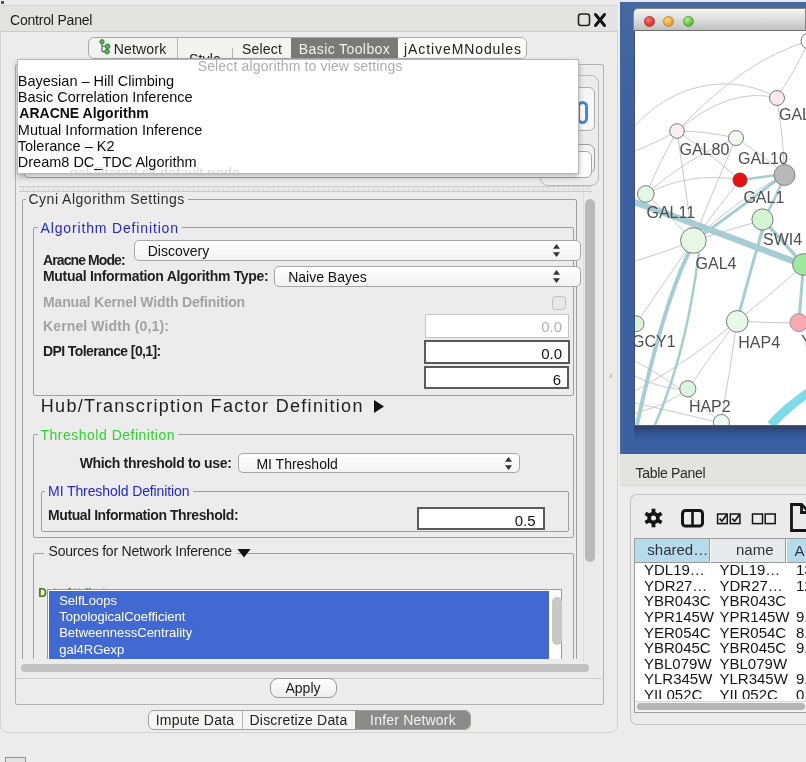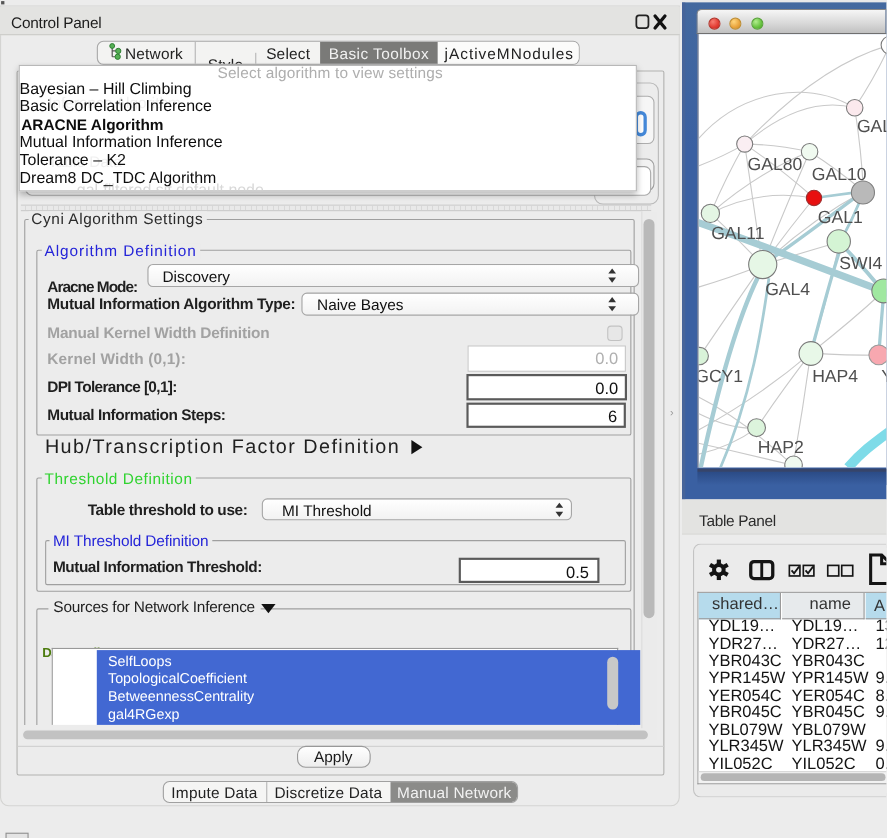--- a/index.html
+++ b/index.html
@@ -239,48 +239,47 @@
   <div class="abs lbl" style="left:27.5px;top:64px;letter-spacing:-0.9px;">Aracne Mode:</div>
   <div class="abs lbl" style="left:27.5px;top:80.2px;letter-spacing:-0.3px;">Mutual Information Algorithm Type:</div>
   <div class="abs combo" style="left:118.2px;top:53.8px;width:447.8px;padding-left:13px;">Discovery</div>
   <div class="abs combo" style="left:258.7px;top:80.3px;width:307.3px;padding-left:13px;">Naive Bayes</div>
   <div class="abs lbl dis" style="left:27.5px;top:105.5px;letter-spacing:-0.16px;">Manual Kernel Width Definition</div>
   <div class="abs" style="left:536.5px;top:110px;width:13.5px;height:13.5px;background:#e7e7e7;border:1px solid #c2c2c2;border-radius:3.5px;"></div>
   <div class="abs lbl dis" style="left:27.5px;top:129.6px;letter-spacing:0.13px;">Kernel Width (0,1):</div>
   <div class="abs fld fd" style="left:409px;top:128.1px;width:144.5px;">0.0</div>
   <div class="abs lbl" style="left:27.5px;top:155.2px;letter-spacing:-0.6px;">DPI Tolerance [0,1]:</div>
   <div class="abs fld fe" style="left:408.5px;top:153.9px;width:146px;">0.0</div>
-  <div class="abs lbl" style="left:27.5px;top:180.9px;letter-spacing:-0.43px;">Mutual Information Steps:</div>
   <div class="abs fld fe" style="left:408.5px;top:179.7px;width:145px;">6</div>
 
   <div class="abs" style="left:25.3px;top:210.6px;height:18px;line-height:18px;font-size:18px;letter-spacing:1.3px;color:#1f1f1f;">Hub/Transcription Factor Definition</div>
   <svg class="abs" style="left:356.4px;top:213px;" width="13" height="15" viewBox="0 0 13 15">
       <path d="M2 1 L12 7.5 L2 14 Z" fill="#111"></path>
     </svg>
 
   <div class="abs grp" style="left:17.5px;top:247.5px;width:541px;height:104.5px;"></div>
   <div class="abs gt" style="left:22px;top:241.5px;color:#2fd32f;letter-spacing:0.5px;">Threshold Definition</div>
 
-  <div class="abs lbl" style="left:64.2px;top:266.9px;letter-spacing:-0.33px;">Table threshold to use:</div>
+  <div class="abs lbl" style="left:64.2px;top:266.9px;letter-spacing:-0.33px;">Which threshold to use:</div>
   <div class="abs combo" style="left:222.9px;top:267.4px;width:282.1px;height:20px;padding-left:17px;">MI Threshold</div>
 
   <div class="abs grp" style="left:25.9px;top:304.5px;width:527.6px;height:41px;"></div>
   <div class="abs gt" style="left:29.6px;top:297.9px;color:#2424d8;letter-spacing:-0.1px;">MI Threshold Definition</div>
   <div class="abs lbl" style="left:32.6px;top:319.3px;letter-spacing:-0.42px;">Mutual Information Threshold:</div>
   <div class="abs fld fe" style="left:401.8px;top:321.4px;width:128.2px;height:23px;line-height:23px;padding-right:8px;">0.5</div>
 
   <div class="abs grp" style="left:17.5px;top:367px;width:541px;height:116px;"></div>
   <div class="abs gt" style="left:28px;top:358px;color:#1f1f1f;letter-spacing:-0.2px;padding:0 5px;">Sources for Network Inference</div>
   <svg class="abs" style="left:221px;top:361.5px;" width="14" height="10" viewBox="0 0 14 10">
       <path d="M0.5 1 L13.5 1 L7 9.5 Z" fill="#111"></path>
     </svg>
 
   <div class="abs" style="left:22.8px;top:399px;height:16px;line-height:16px;font-size:12px;font-weight:bold;letter-spacing:-0.39px;color:#4d7c0f;">Data Attributes</div>
   <div class="abs" style="left:31px;top:403px;width:515.5px;height:70px;background:#ffffff;border:1px solid #999;border-bottom:none;">
-    <div class="abs" style="left:1px;top:1.4px;width:500px;height:67.6px;background:#4268d2;color:#fff;font-size:13px;line-height:16.2px;padding-left:10.7px;padding-top:1.5px;margin-left:39px;">SelfLoops<br>TopologicalCoefficient<br>BetweennessCentrality<br>gal4RGexp</div>
+    <div class="abs" style="left:1px;top:1.4px;width:500px;height:67.6px;background:#4268d2;color:#fff;font-size:13px;line-height:16.2px;padding-left:10.7px;padding-top:1.5px;">SelfLoops<br>TopologicalCoefficient<br>BetweennessCentrality<br>gal4RGexp</div>
     <div class="abs" style="left:504px;top:6.5px;width:10px;height:48px;border-radius:5px;background:#c8c8c8;"></div>
   </div>
 </div>
 
 <svg class="abs" style="left:550px;top:243px;" width="13" height="15" viewBox="0 0 13 15">
     <path d="M6.5 1 L10 5.7 L3 5.7 Z" fill="#333"></path>
     <path d="M6.5 14 L10 9.3 L3 9.3 Z" fill="#333"></path>
   </svg>
 <svg class="abs" style="left:550px;top:269px;" width="13" height="15" viewBox="0 0 13 15">
     <path d="M6.5 1 L10 5.7 L3 5.7 Z" fill="#333"></path>
@@ -299,21 +298,21 @@
   <div class="abs" style="left:1px;top:1px;width:568px;height:8px;border-radius:4px;background:#c2c2c2;"></div>
 </div>
 
 <div class="abs" style="left:15.5px;top:677.5px;width:588px;height:1px;background:#d0d0d0;"></div>
 
 <div class="abs" style="left:269.5px;top:678px;width:67px;height:19.5px;background:linear-gradient(#ffffff,#ededed);border:1px solid #999;border-radius:8px;text-align:center;line-height:18px;font-size:14px;color:#1a1a1a;">Apply</div>
 
 <div class="abs" style="left:147.5px;top:710px;width:323px;height:19.5px;background:#f5f5f4;border:1px solid #a0a0a0;border-radius:6px;overflow:hidden;font-size:14px;letter-spacing:0.2px;color:#222;">
   <div class="abs" style="left:0;top:0;width:94px;height:20px;line-height:19px;text-align:center;border-right:1px solid #b5b5b5;">Impute Data</div>
   <div class="abs" style="left:94px;top:0;width:112px;height:20px;line-height:19px;text-align:center;">Discretize Data</div>
-  <div class="abs" style="left:206px;top:0;width:117px;height:20px;line-height:19px;text-align:center;background:#8b8b89;color:#f2f2f2;">Manual Network</div>
+  <div class="abs" style="left:206px;top:0;width:117px;height:20px;line-height:19px;text-align:center;background:#8b8b89;color:#f2f2f2;">Infer Network</div>
 </div>
 
 <div class="abs" style="left:609px;top:371px;width:7px;height:9px;color:#9a9a9a;font-size:10px;line-height:9px;">›</div>
 
 <div class="abs" style="left:5px;top:756.5px;width:21px;height:10px;background:#e4e4e4;border:1.5px solid #909090;"></div>
 <div class="abs" style="left:1px;top:1px;width:3px;height:3px;background:#555;"></div>
 
 <div class="abs" style="left:540px;top:74.5px;width:58.5px;height:111px;background:#ececec;border:1px solid #b9b9b9;border-radius:8px;"></div>
 <div class="abs" style="left:540px;top:87px;width:54.5px;height:43.5px;background:#f6f6f6;border:1px solid #adadad;border-radius:6px;"></div>
 <div class="abs" style="left:577px;top:101px;width:11px;height:23px;background:#ffffff;border:3px solid #4488d8;border-radius:7px;"></div>

